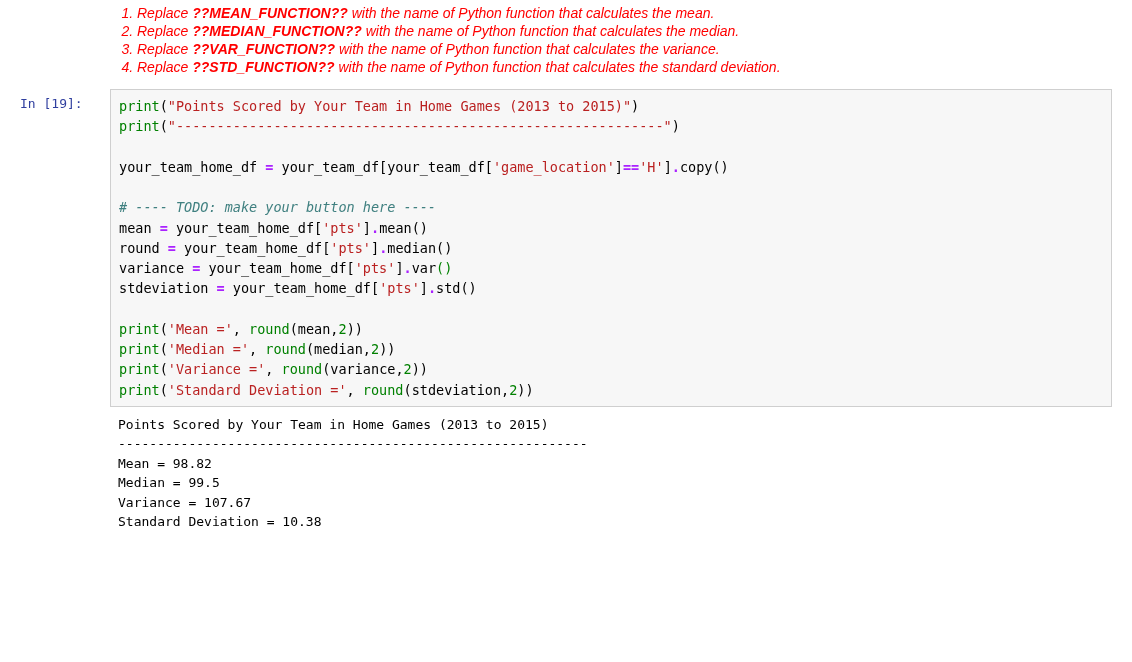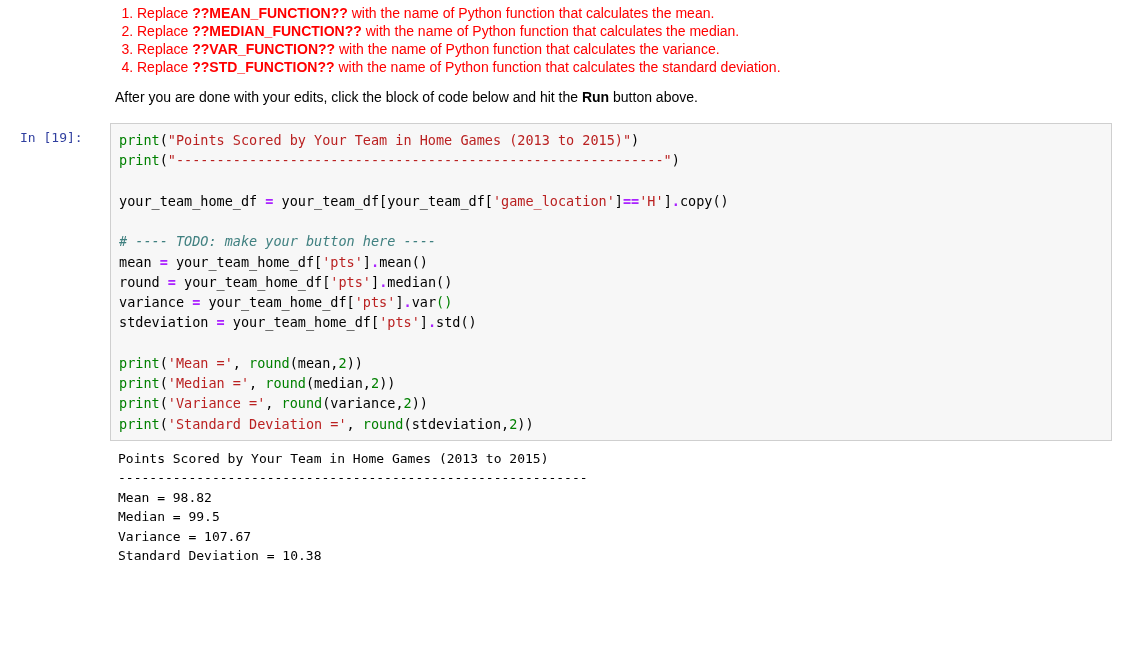--- a/index.html
+++ b/index.html
@@ -19,20 +19,21 @@
     margin-left: 95px;
   }
   .instructions ol {
     margin: 0 0 14px 0;
     padding-left: 22px;
     color: #ff0000;
   }
   .instructions li {
     margin-bottom: 2px;
     color: #ff0000;
+    font-style: italic;
   }
   .instructions li .placeholder {
     font-weight: bold;
   }
   .after-note {
     color: #000;
     margin-left: 95px;
     margin-bottom: 18px;
     margin-top: 14px;
   }
@@ -97,21 +98,20 @@
 
   <div class="instructions">
     <ol>
       <li><span>Replace </span><span class="placeholder">??MEAN_FUNCTION??</span><span> with the name of Python function that calculates the mean.</span></li>
       <li><span>Replace </span><span class="placeholder">??MEDIAN_FUNCTION??</span><span> with the name of Python function that calculates the median.</span></li>
       <li><span>Replace </span><span class="placeholder">??VAR_FUNCTION??</span><span> with the name of Python function that calculates the variance.</span></li>
       <li><span>Replace </span><span class="placeholder">??STD_FUNCTION??</span><span> with the name of Python function that calculates the standard deviation.</span></li>
     </ol>
   </div>
 
-  <p class="after-note"><span>After you are done with your edits, click the block of code below and hit the </span><b>Run</b><span> button above.</span></p>
 
   <div class="cell">
     <div class="prompt"><span class="in-label">In </span><span class="in-label">[</span><span class="in-num">19</span><span class="in-label">]:</span></div>
     <div class="input-area"><span class="tok-builtin">print</span><span class="tok-punct">(</span><span class="tok-string">"Points Scored by Your Team in Home Games (2013 to 2015)"</span><span class="tok-punct">)</span>
 <span class="tok-builtin">print</span><span class="tok-punct">(</span><span class="tok-string">"------------------------------------------------------------"</span><span class="tok-punct">)</span>
 <span></span>
 <span class="tok-name">your_team_home_df </span><span class="tok-op">=</span><span class="tok-name"> your_team_df[your_team_df[</span><span class="tok-string">'game_location'</span><span class="tok-name">]</span><span class="tok-op">==</span><span class="tok-string">'H'</span><span class="tok-name">]</span><span class="tok-op">.</span><span class="tok-name">copy()</span>
 <span></span>
 <span class="tok-comment"># ---- TODO: make your button here ----</span>
 <span class="tok-name">mean </span><span class="tok-op">=</span><span class="tok-name"> your_team_home_df[</span><span class="tok-string">'pts'</span><span class="tok-name">]</span><span class="tok-op">.</span><span class="tok-name">mean()</span>

